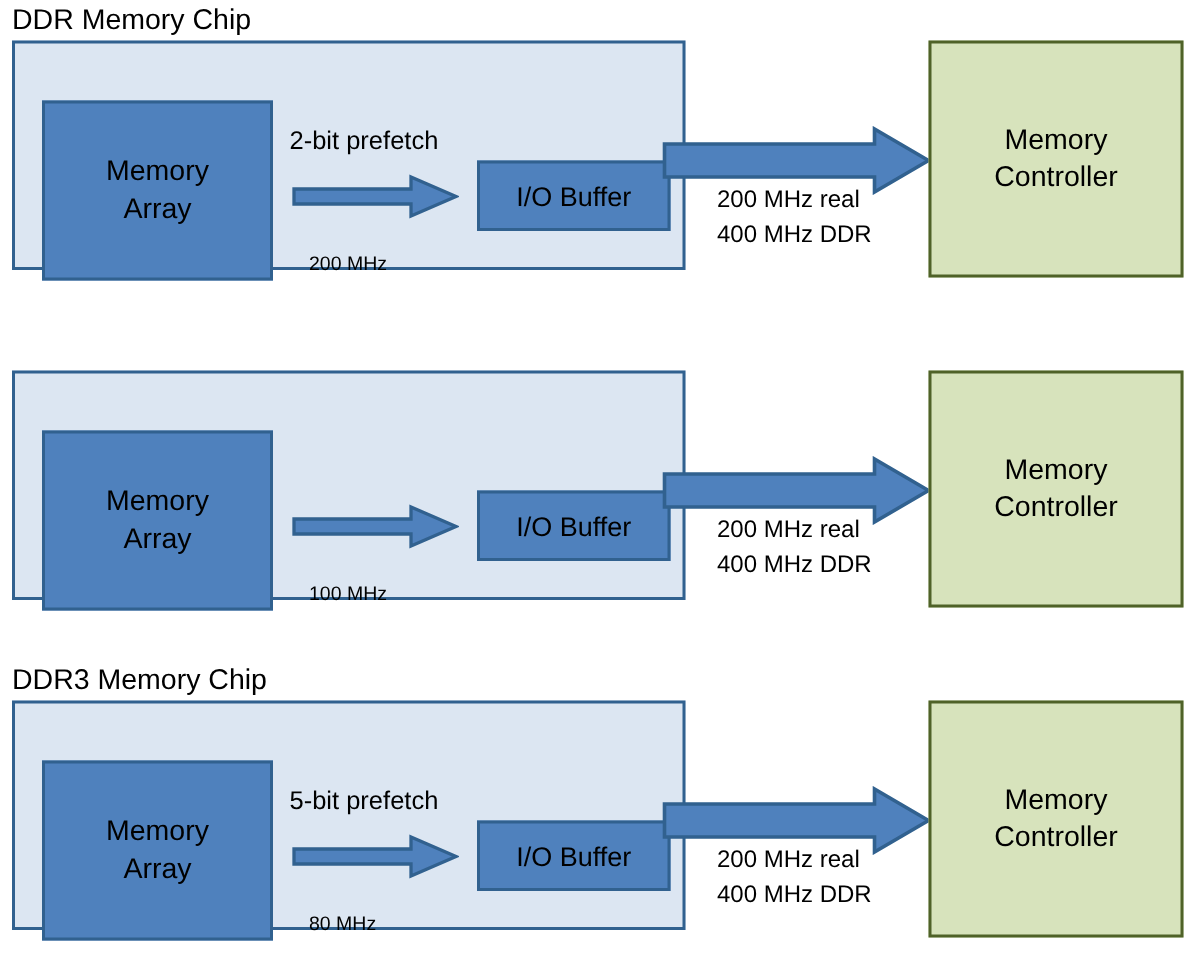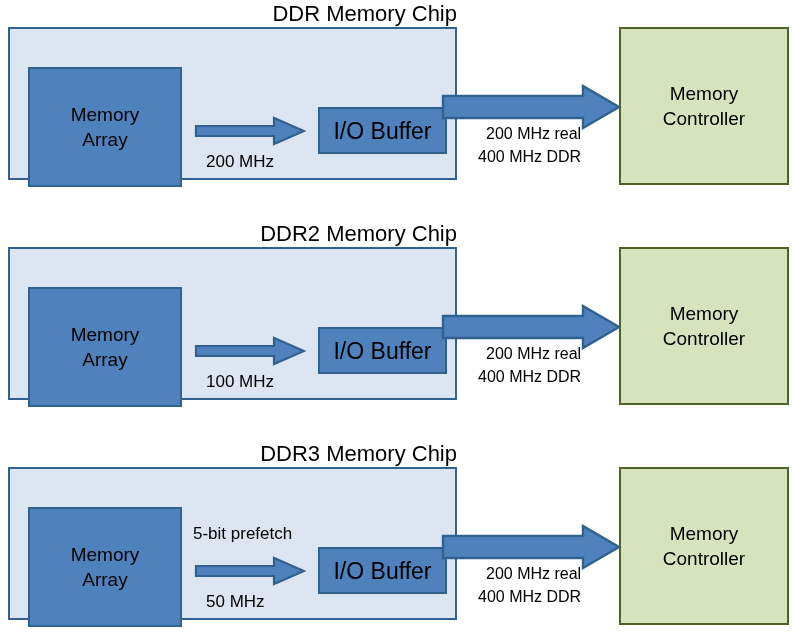--- a/index.html
+++ b/index.html
@@ -25,22 +25,22 @@
   .row-0 { top: 0px; }
   .row-1 { top: 220px; }
   .row-2 { top: 440px; }
 
   
   .chip-title {
     position: absolute;
     left: 8px;
     top: 2px;
     width: 449px;
-    text-align: right;
-    font-size: 22px;
+    text-align: left;
+    font-size: 19px;
     line-height: 24px;
     color: #000000;
     white-space: nowrap;
   }
 
   
   .chip-panel {
     position: absolute;
     left: 8px;
     top: 27px;
@@ -76,21 +76,21 @@
     left: 308px;
     top: 78px;
     width: 129px;
     height: 47px;
     box-sizing: border-box;
     background: #4f81bd;
     border: 2px solid #31618f;
     display: flex;
     align-items: center;
     justify-content: center;
-    font-size: 23px;
+    font-size: 18px;
     line-height: 24px;
     color: #000000;
   }
 
   
   .arrow-small {
     position: absolute;
     left: 184px;
     top: 86px;
     width: 112px;
@@ -109,35 +109,34 @@
     position: absolute;
     left: 183px;
     top: 54px;
     font-size: 17px;
     line-height: 22px;
     white-space: nowrap;
   }
   .clock-label {
     position: absolute;
     left: 196px;
-    top: 122px;
-    font-size: 17px;
+    top: 136px;
+    font-size: 13px;
     line-height: 22px;
     white-space: nowrap;
   }
 
   
   .bus-labels {
     position: absolute;
     left: 478px;
     top: 122px;
     font-size: 16px;
     line-height: 23px;
     white-space: nowrap;
-    text-align: right;
   }
 
   
   .memory-controller {
     position: absolute;
     left: 619px;
     top: 27px;
     width: 170px;
     height: 158px;
     box-sizing: border-box;
@@ -157,20 +156,21 @@
 
 <div class="row row-0">
   <div class="chip-title">DDR Memory Chip</div>
 
   <div class="chip-panel">
     <div class="memory-array">
       <span>Memory</span>
       <span>Array</span>
     </div>
 
+    <div class="prefetch-label">2-bit prefetch</div>
 
     <div class="arrow-small">
       <svg width="112" height="32" viewBox="0 0 112 32" xmlns="http://www.w3.org/2000/svg">
         <polygon points="2,11 80,11 80,3 110,16 80,29 80,21 2,21" fill="#4f81bd" stroke="#31618f" stroke-width="2.2" stroke-linejoin="miter"></polygon>
       </svg>
     </div>
 
     <div class="clock-label">200 MHz</div>
 
     <div class="io-buffer">
@@ -189,21 +189,20 @@
     <div>400 MHz DDR</div>
   </div>
 
   <div class="memory-controller">
     <span>Memory</span>
     <span>Controller</span>
   </div>
 </div>
 
 <div class="row row-1">
-  <div class="chip-title">DDR2 Memory Chip</div>
 
   <div class="chip-panel">
     <div class="memory-array">
       <span>Memory</span>
       <span>Array</span>
     </div>
 
 
     <div class="arrow-small">
       <svg width="112" height="32" viewBox="0 0 112 32" xmlns="http://www.w3.org/2000/svg">
@@ -245,21 +244,21 @@
     </div>
 
     <div class="prefetch-label">5-bit prefetch</div>
 
     <div class="arrow-small">
       <svg width="112" height="32" viewBox="0 0 112 32" xmlns="http://www.w3.org/2000/svg">
         <polygon points="2,11 80,11 80,3 110,16 80,29 80,21 2,21" fill="#4f81bd" stroke="#31618f" stroke-width="2.2" stroke-linejoin="miter"></polygon>
       </svg>
     </div>
 
-    <div class="clock-label">50 MHz</div>
+    <div class="clock-label">80 MHz</div>
 
     <div class="io-buffer">
       <span>I/O Buffer</span>
     </div>
   </div>
 
   <div class="arrow-large">
     <svg width="180" height="46" viewBox="0 0 180 46" xmlns="http://www.w3.org/2000/svg">
       <polygon points="2,12 142,12 142,2 178,23 142,44 142,34 2,34" fill="#4f81bd" stroke="#31618f" stroke-width="2.4" stroke-linejoin="miter"></polygon>
     </svg>

